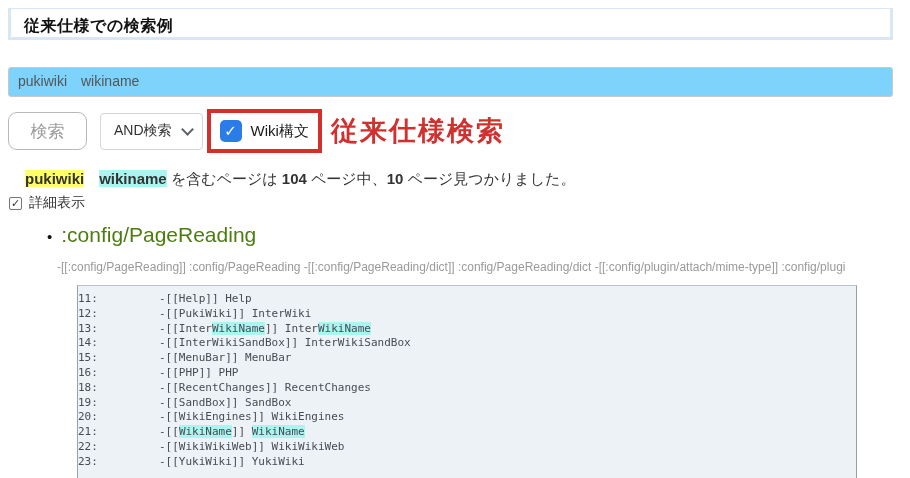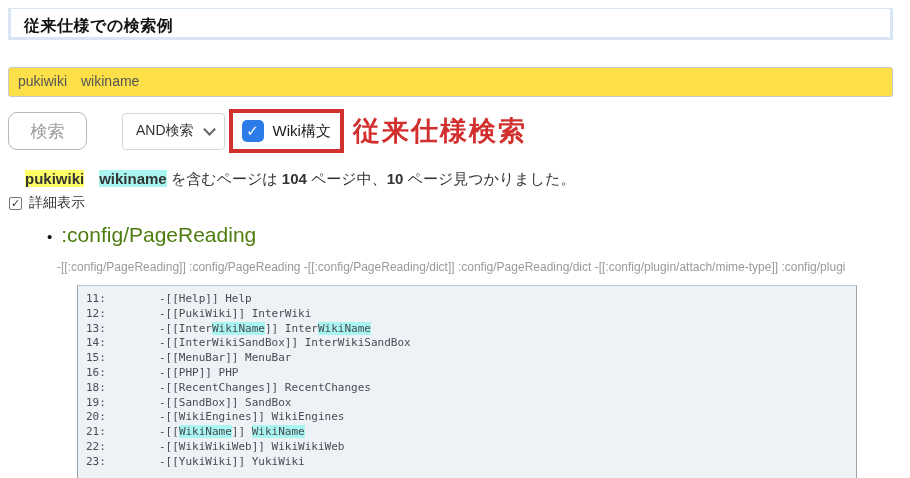--- a/index.html
+++ b/index.html
@@ -15,38 +15,38 @@
     border:3px solid #d9e7f4;border-top-width:1px;
     background:#ffffff;
     padding:7px 13px 0 13px;
     font-size:16px;font-weight:bold;color:#111;
     letter-spacing:0.5px;
   }
 
   
   .search-input{
     display:block;margin:27px 0 0 8px;width:885px;height:30px;box-sizing:border-box;
-    border:1px solid #c8c8c8;border-radius:3px;background:#fde047;
+    border:1px solid #c8c8c8;border-radius:3px;background:#7dd3fc;
     padding:0 9px;font-size:14px;color:#555;outline:none;
     font-family:"Liberation Sans","DejaVu Sans",sans-serif;
   }
 
   
   .controls{margin:11px 0 0 8px;height:46px;display:flex;align-items:center;}
   .search-btn{
     width:79px;height:38px;box-sizing:border-box;background:#fff;
     border:1px solid #b8b8b8;border-radius:9px;color:#9b9b9b;font-size:17px;
     margin-right:13px;cursor:pointer;
     font-family:"Liberation Sans","DejaVu Sans",sans-serif;
   }
   .mode-select{
     height:37px;box-sizing:border-box;background:#fff;
     border:1px solid #d6d6d6;border-radius:4px;
     display:flex;align-items:center;padding:0 10px 0 13px;
-    font-size:14px;color:#333;margin-right:4px;cursor:pointer;margin-left:22px;
+    font-size:14px;color:#333;margin-right:4px;cursor:pointer;
   }
   .chev{
     width:7px;height:7px;margin:-4px 0 0 11px;
     border-right:2px solid #5f6368;border-bottom:2px solid #5f6368;
     transform:rotate(45deg);
   }
   .red-box{
     border:4px solid #d2302e;background:#fff;
     display:flex;align-items:center;padding:7px 9px;margin-right:9px;
   }
@@ -86,21 +86,21 @@
 
   
   .code-block{
     margin:11px 0 0 77px;width:780px;height:202px;box-sizing:border-box;
     background:#edf2f7;border:1px solid #9aa1a8;border-top-color:#bcc2c8;
     padding:6px 0 0 0;overflow:hidden;
     font-family:"DejaVu Sans Mono","Liberation Mono",monospace;
     font-size:11px;line-height:14.8px;color:#474c52;
   }
   .code-line{white-space:pre;}
-  .code-line .no{display:inline-block;width:81px;box-sizing:border-box;padding-left:8px;}
+  .code-line .no{display:inline-block;width:81px;box-sizing:border-box;padding-left:0;}
 </style>
 </head>
 <body>
 
 <div class="page">
 
   <div class="header-bar">従来仕様での検索例</div>
 
   <input class="search-input" type="text" value="pukiwiki　wikiname" style="">
 

